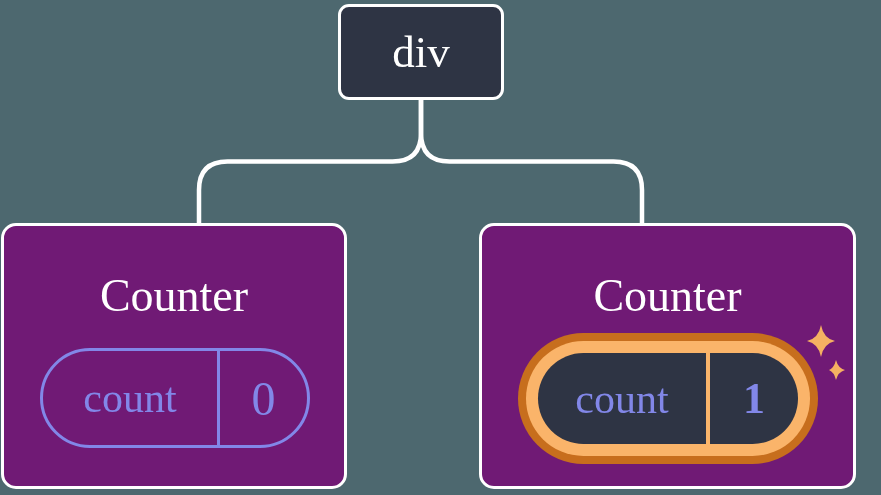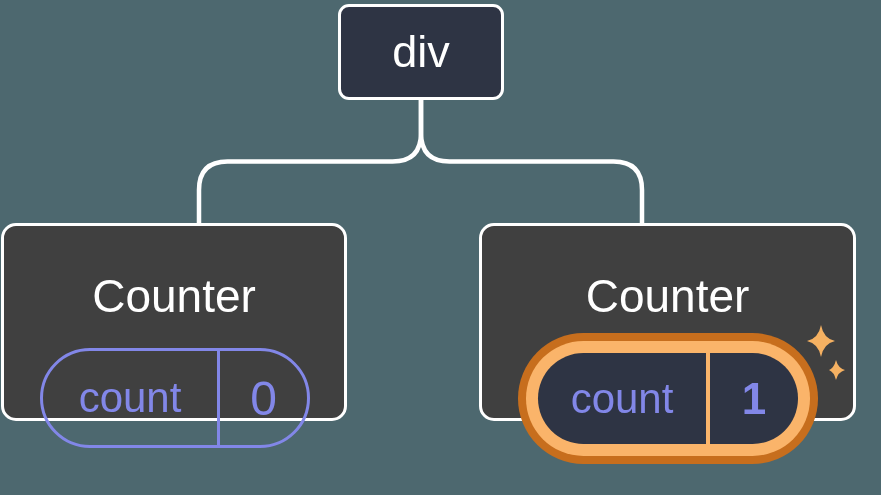--- a/index.html
+++ b/index.html
@@ -2,21 +2,21 @@
 <html><head>
 <meta charset="utf-8">
 <style>
   html, body { margin: 0; padding: 0; background: #4D686F; }
   .stage {
     position: relative;
     width: 881px;
     height: 495px;
     background: #4D686F;
     overflow: hidden;
-    font-family: Liberation Sans, sans-serif;
+    font-family: Liberation Serif, serif;
   }
   .connectors {
     position: absolute;
     left: 0; top: 0;
   }
   .node-root {
     position: absolute;
     left: 338px; top: 4px;
     width: 166px; height: 96px;
     box-sizing: border-box;
@@ -26,23 +26,23 @@
     display: flex;
     align-items: center;
     justify-content: center;
     color: #FFFFFF;
     font-size: 45px;
     font-weight: 400;
   }
   .card {
     position: absolute;
     top: 223px;
-    height: 198px;
+    height: 266px;
     box-sizing: border-box;
-    background: #404040;
+    background: #701a75;
     border: 3px solid #FFFFFF;
     border-radius: 15px;
   }
   .card-left  { left: 1px;   width: 346px; }
   .card-right { left: 479px; width: 377px; }
   .card-title {
     position: absolute;
     top: 47px; left: 0;
     width: 100%;
     text-align: center;

